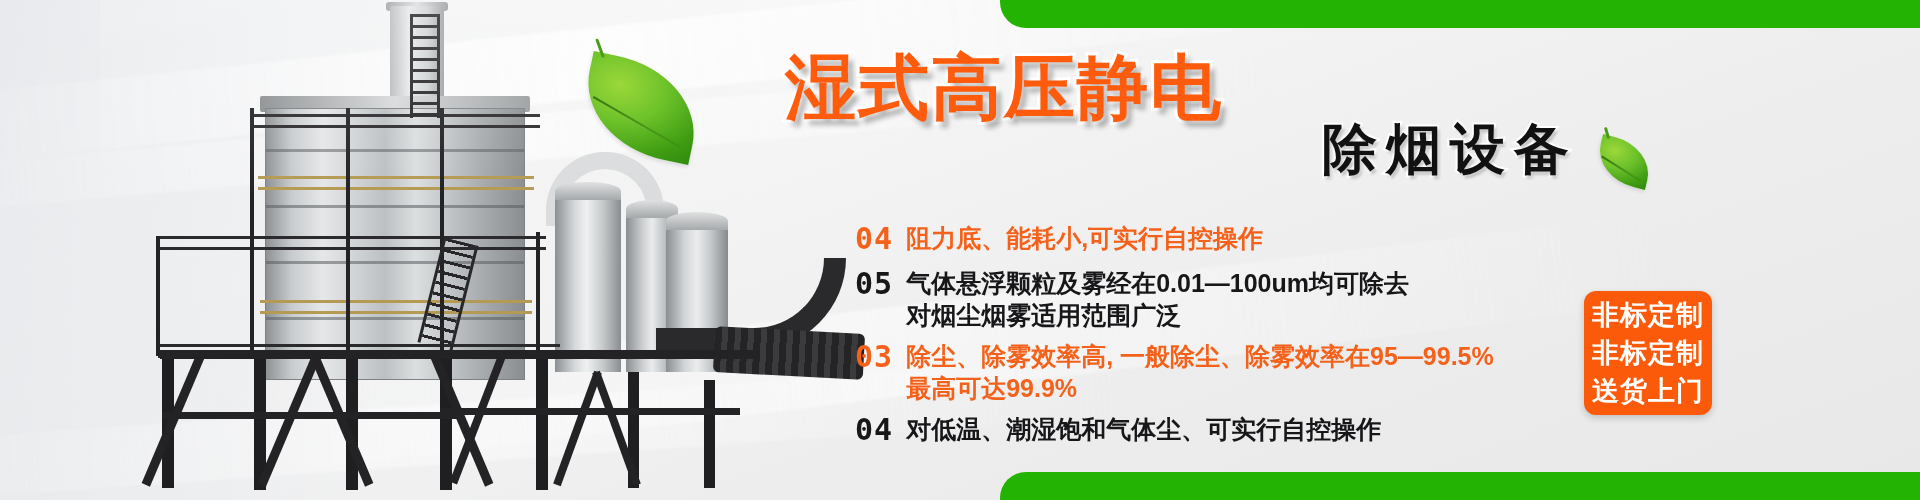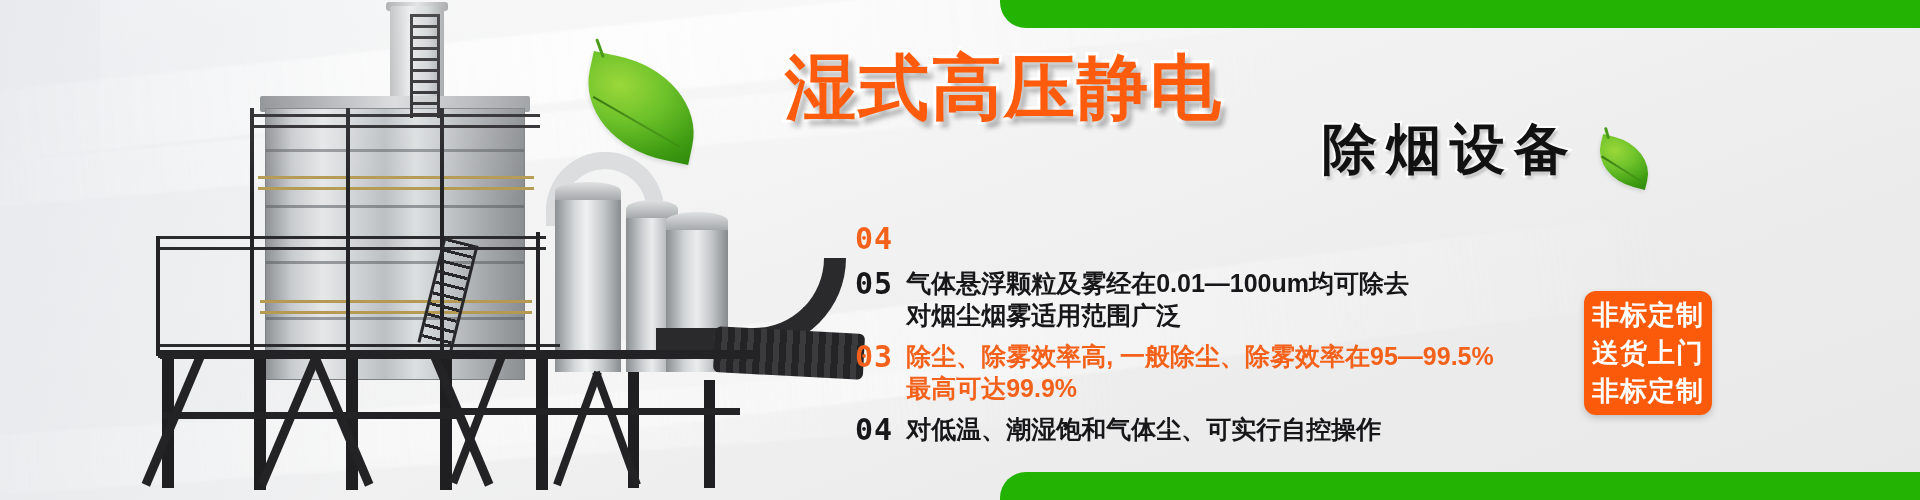--- a/index.html
+++ b/index.html
@@ -302,20 +302,21 @@
 
   <div class="headline-wrap">
     <div class="headline">湿式高压静电</div>
   </div>
   <div class="subhead">除烟设备</div>
 
   <div class="features">
 
     <div class="feat orange f01">
       <span class="num">04</span>
+      <span class="txt">阻力底、能耗小,可实行自控操作</span>
     </div>
 
     <div class="feat dark f02">
       <span class="num">05</span>
       <span class="txt">气体悬浮颗粒及雾经在0.01—100um均可除去
 对烟尘烟雾适用范围广泛</span>
     </div>
 
     <div class="feat orange f03">
       <span class="num">03</span>
@@ -325,17 +326,17 @@
 
     <div class="feat dark f04">
       <span class="num">04</span>
       <span class="txt">对低温、潮湿饱和气体尘、可实行自控操作</span>
     </div>
 
   </div>
 
   <div class="badge">
     <div class="line">非标定制</div>
+    <div class="line">非标定制</div>
     <div class="line">送货上门</div>
-    <div class="line">非标定制</div>
   </div>
 
 </div>
 
 </body></html>

